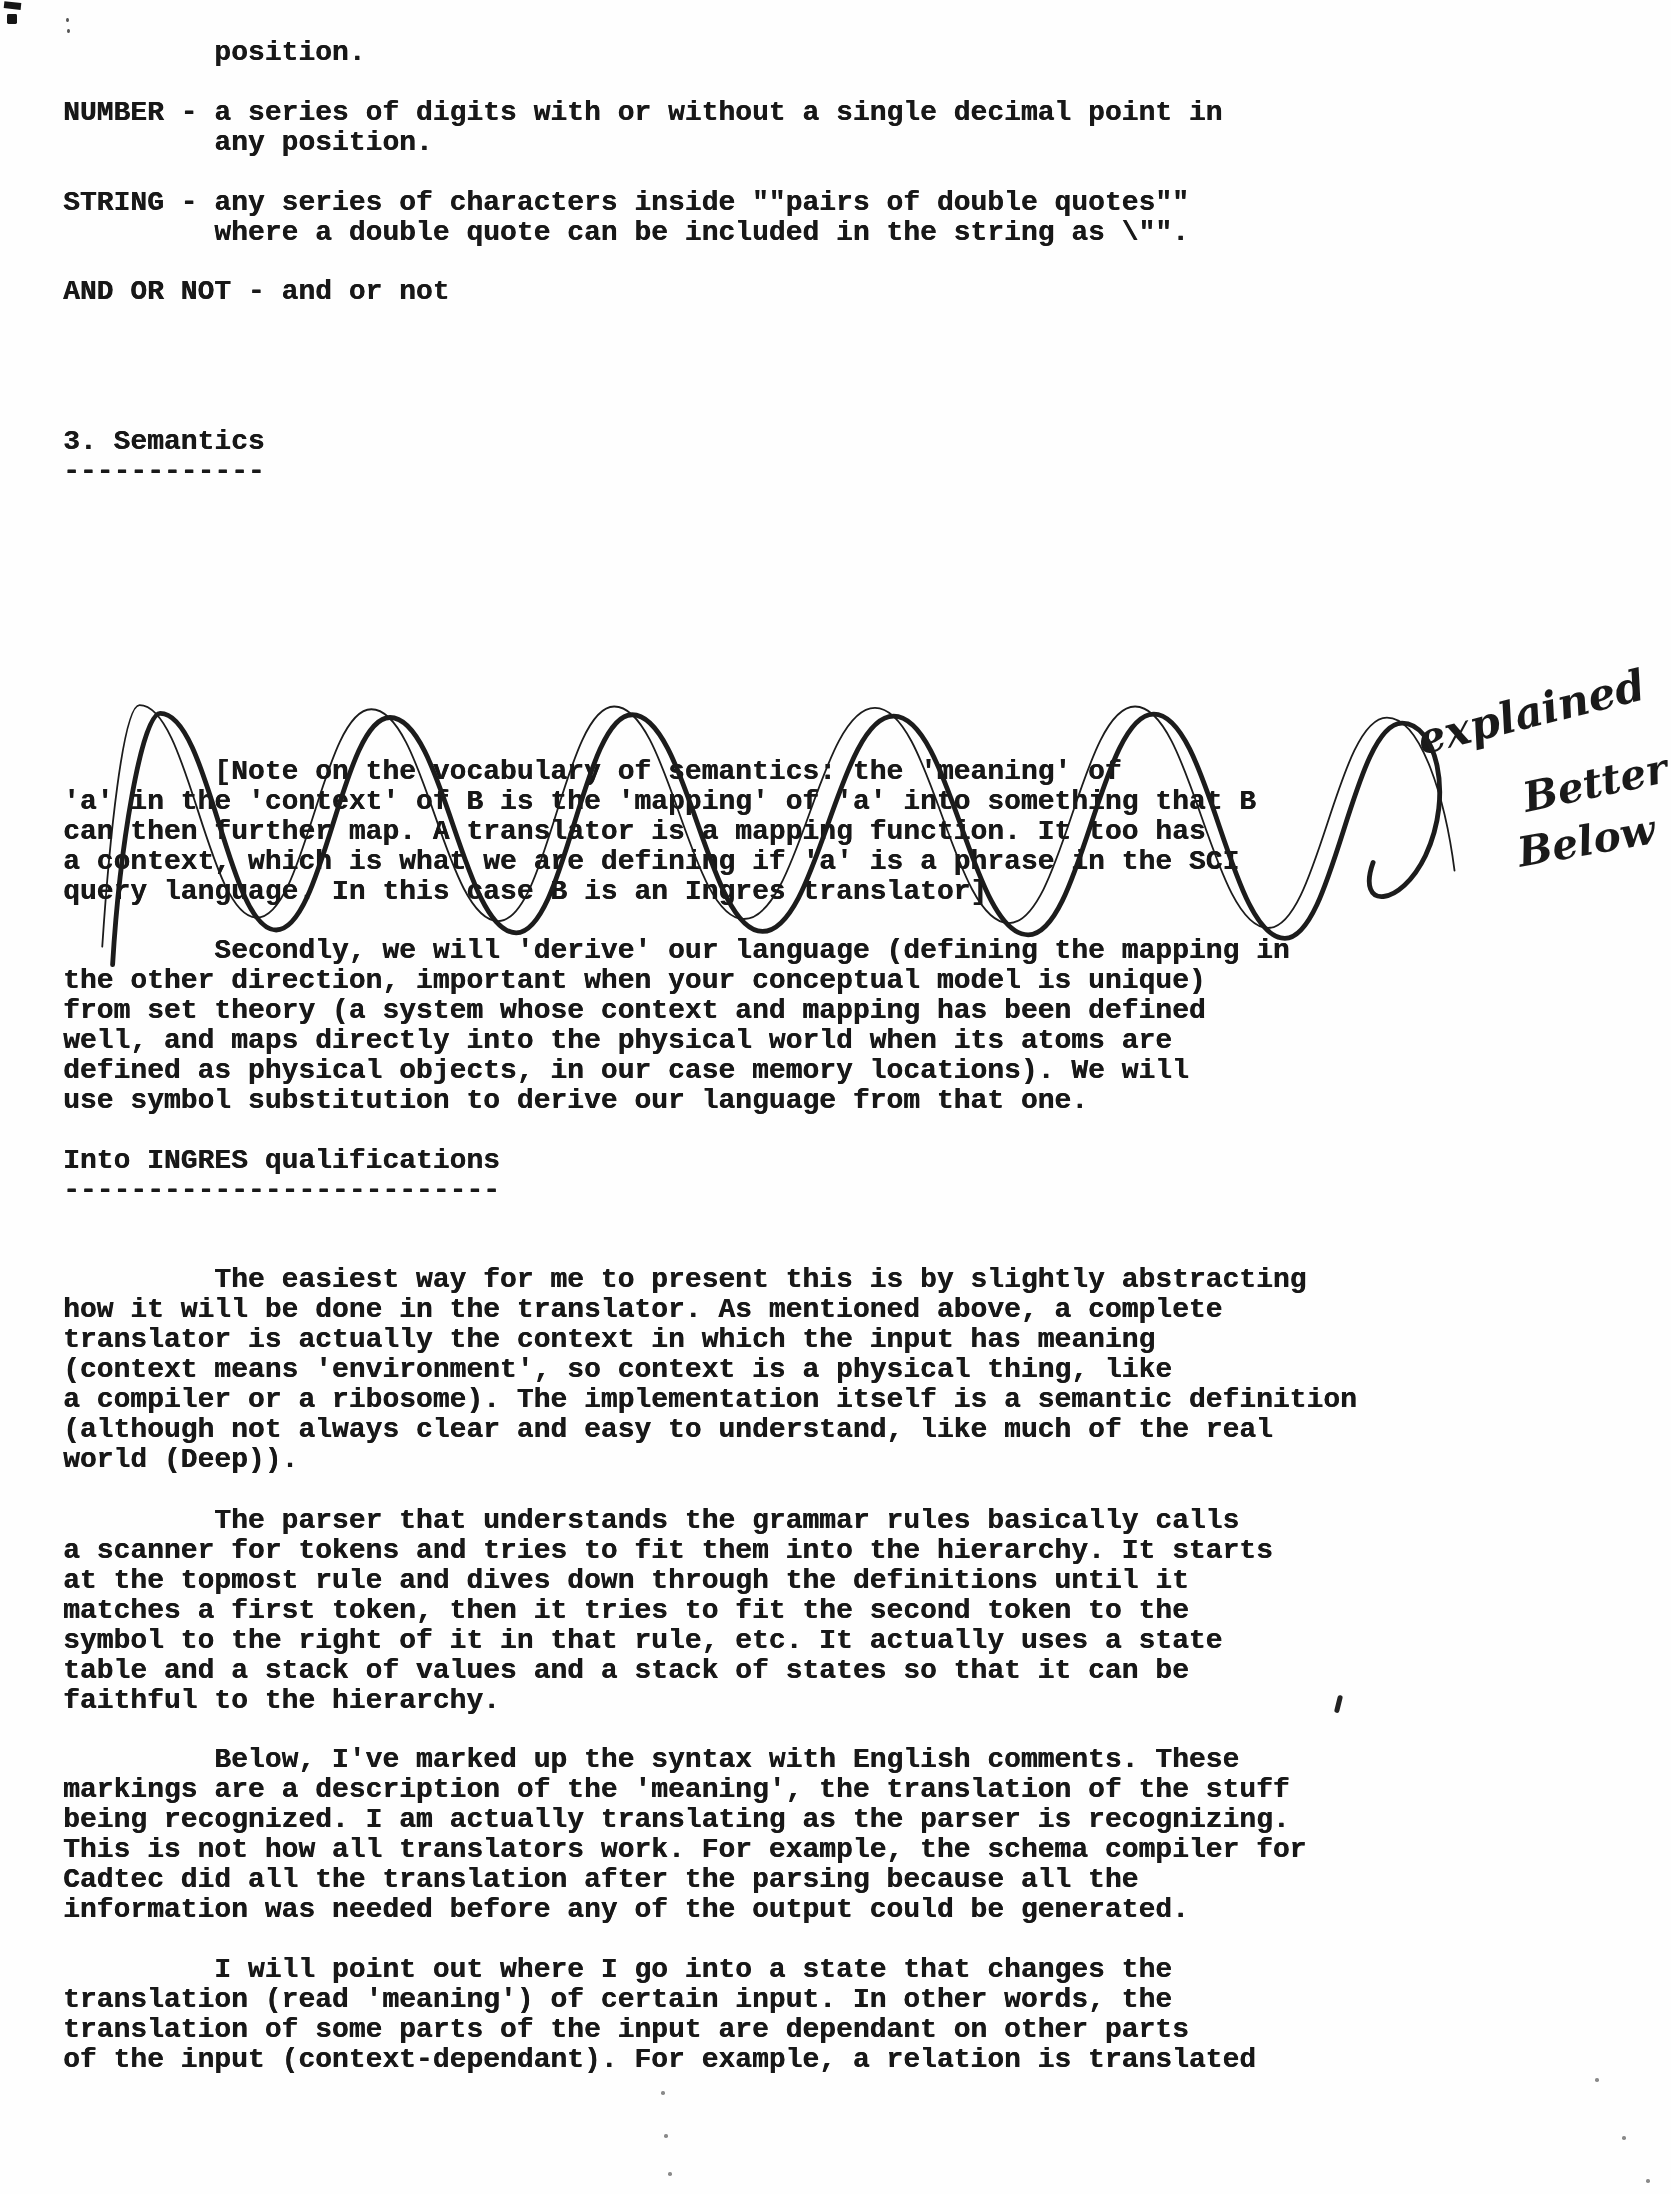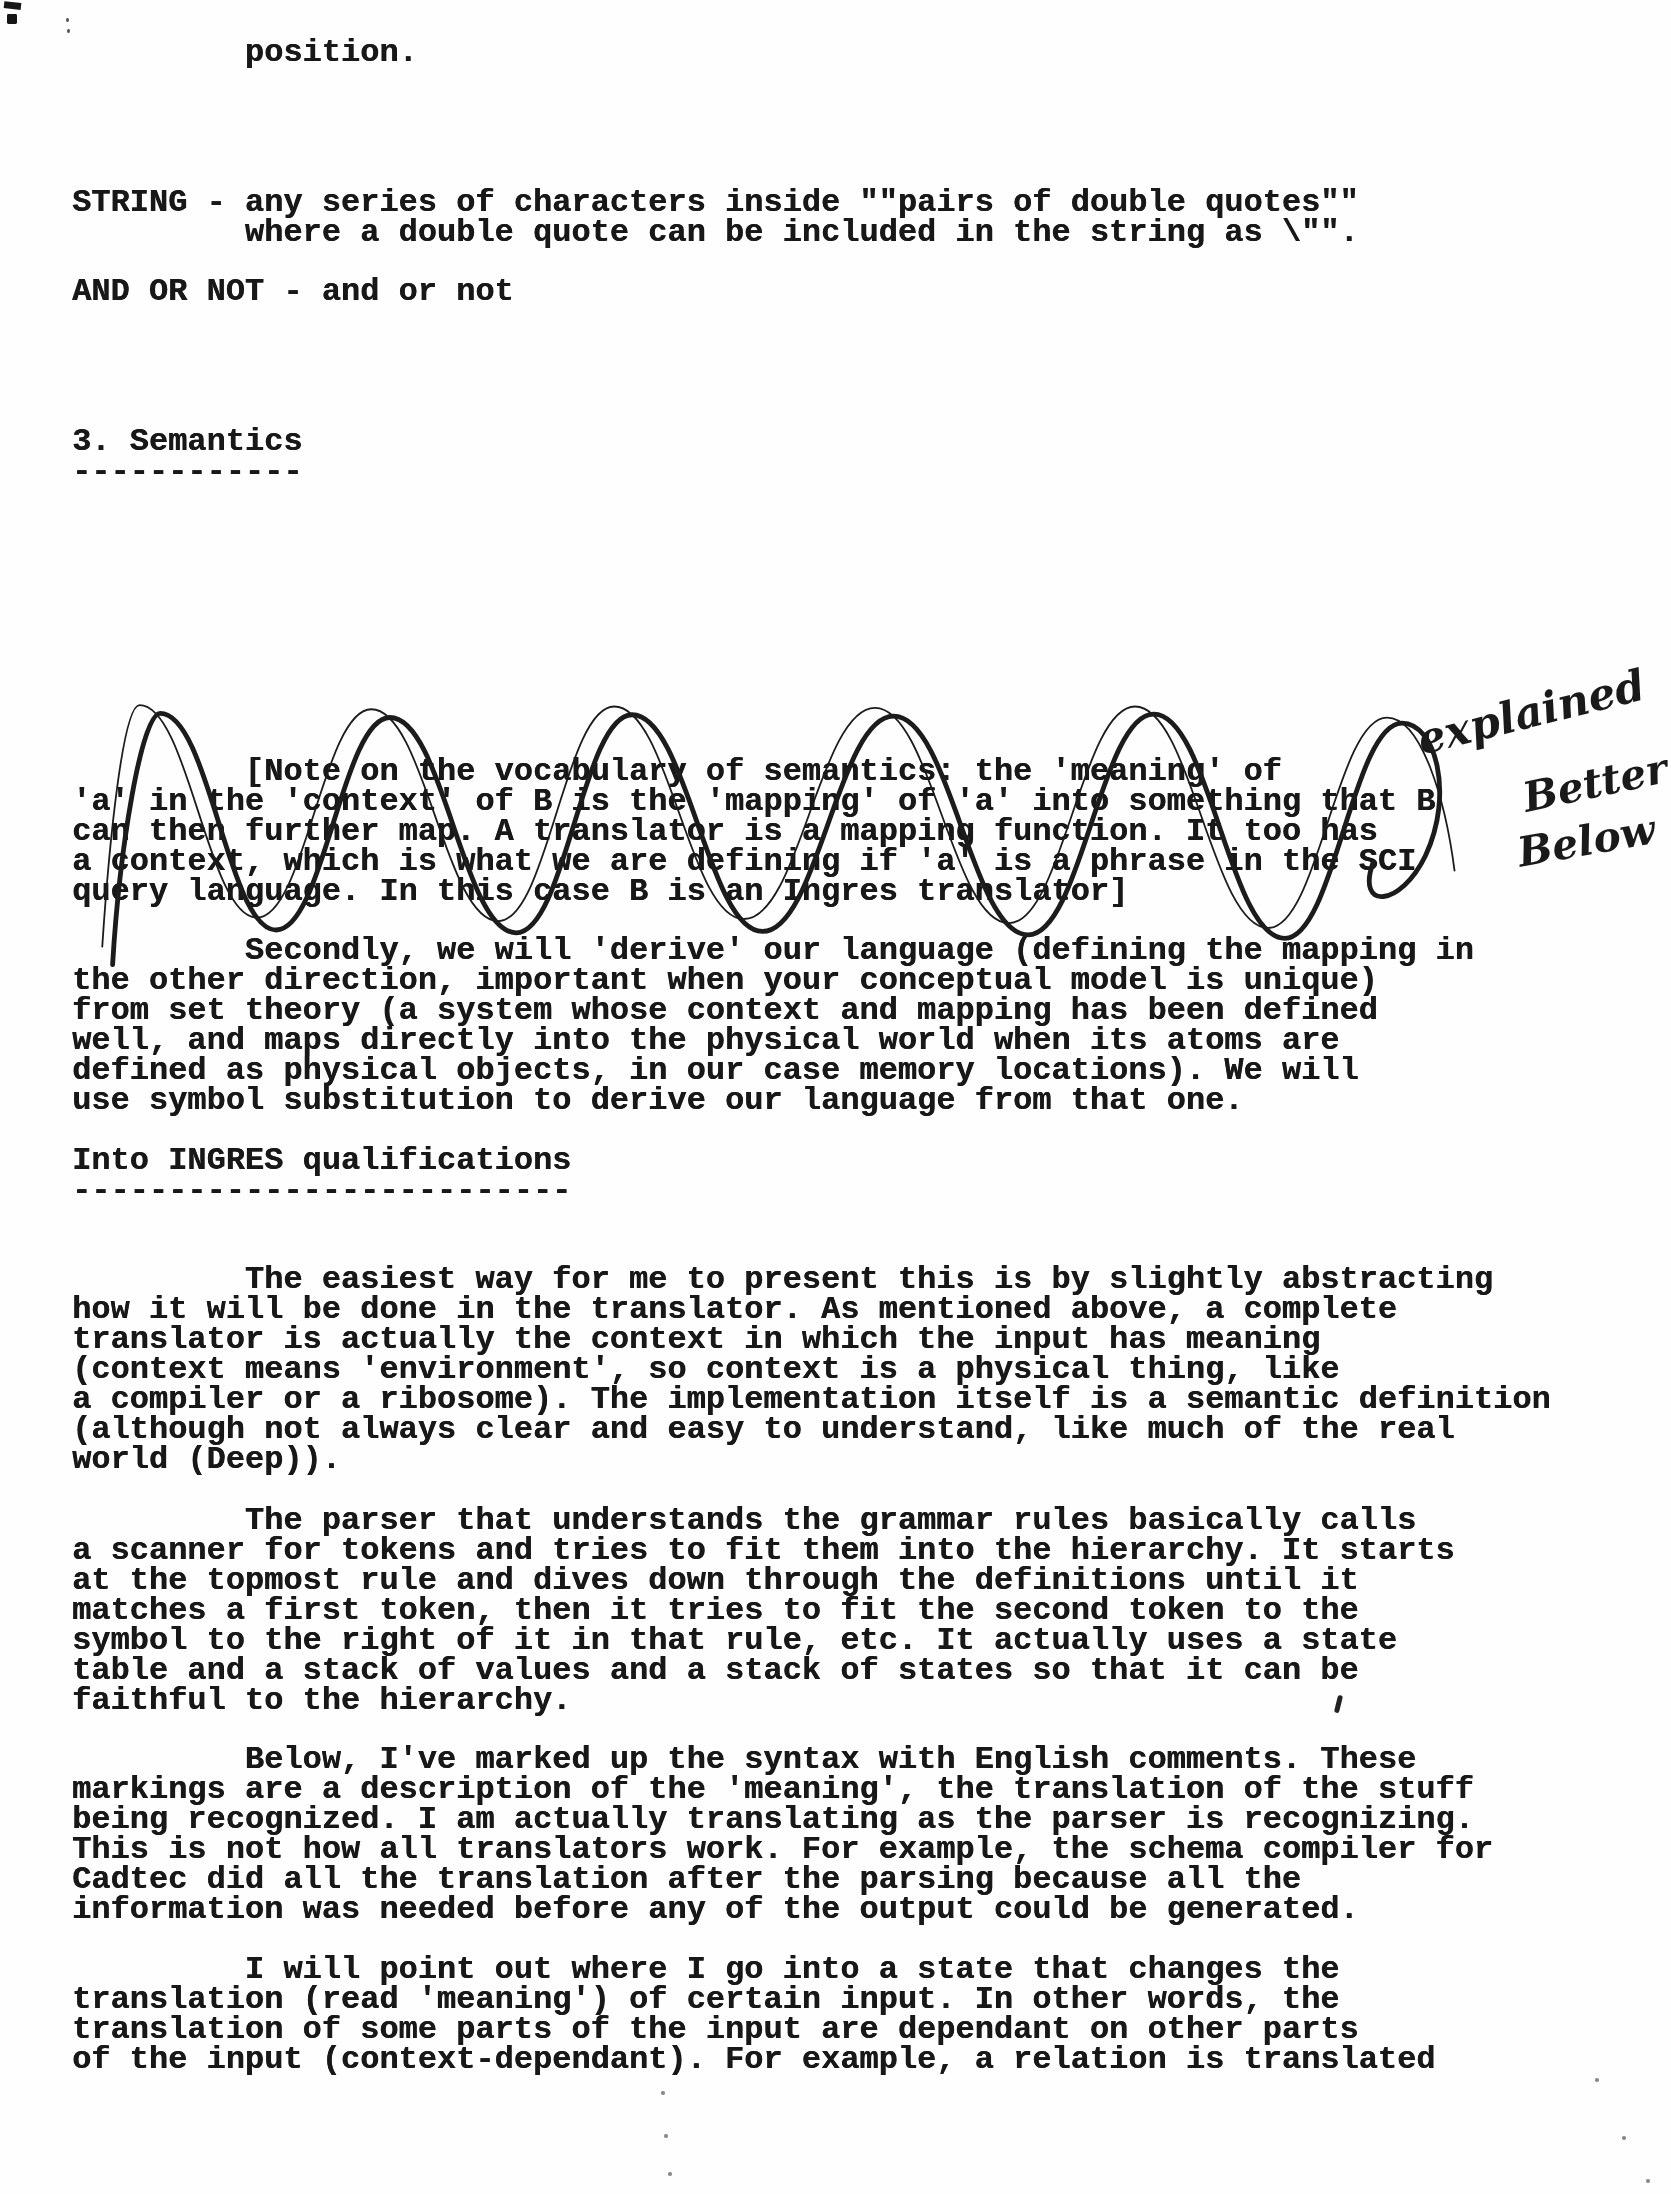--- a/index.html
+++ b/index.html
@@ -9,25 +9,24 @@
     background:#fefefe;
     overflow:hidden;
     font-family:"Liberation Mono",monospace;
   }
   .para{
     position:absolute;
     left:63px;
     white-space:pre;
     font-family:"Liberation Mono","DejaVu Sans Mono",monospace;
     font-weight:700;
-    font-size:32px;
+    font-size:28px;
     line-height:30px;
     color:#181818;
     text-shadow:0.4px 0 0 currentColor;
-    margin-left:9px;
   }
   .overlay{
     position:absolute;left:0;top:0;width:1672px;height:2194px;
     pointer-events:none;
   }
   .hw{
     position:absolute;
     font-family:"DejaVu Serif","Liberation Serif",serif;
     font-style:italic;
     font-weight:700;
@@ -50,20 +49,22 @@
   .a-d4{left:1595px;top:2078px;}
   .a-d5{left:1622px;top:2136px;}
   .a-d6{left:1646px;top:2179px;}
 </style>
 </head>
 <body>
 
 <div class="page">
 
   <div class="para" style="top:38px">         position.</div>
+  <div class="para" style="top:98px">NUMBER - a series of digits with or without a single decimal point in
+         any position.</div>
   <div class="para" style="top:188px">STRING - any series of characters inside ""pairs of double quotes""
          where a double quote can be included in the string as \"".</div>
   <div class="para" style="top:277px">AND OR NOT - and or not</div>
   <div class="para" style="top:427px">3. Semantics
 ------------</div>
   <div class="para" style="top:757px">         [Note on the vocabulary of semantics: the 'meaning' of
 'a' in the 'context' of B is the 'mapping' of 'a' into something that B
 can then further map. A translator is a mapping function. It too has
 a context, which is what we are defining if 'a' is a phrase in the SCI
 query language. In this case B is an Ingres translator]</div>

